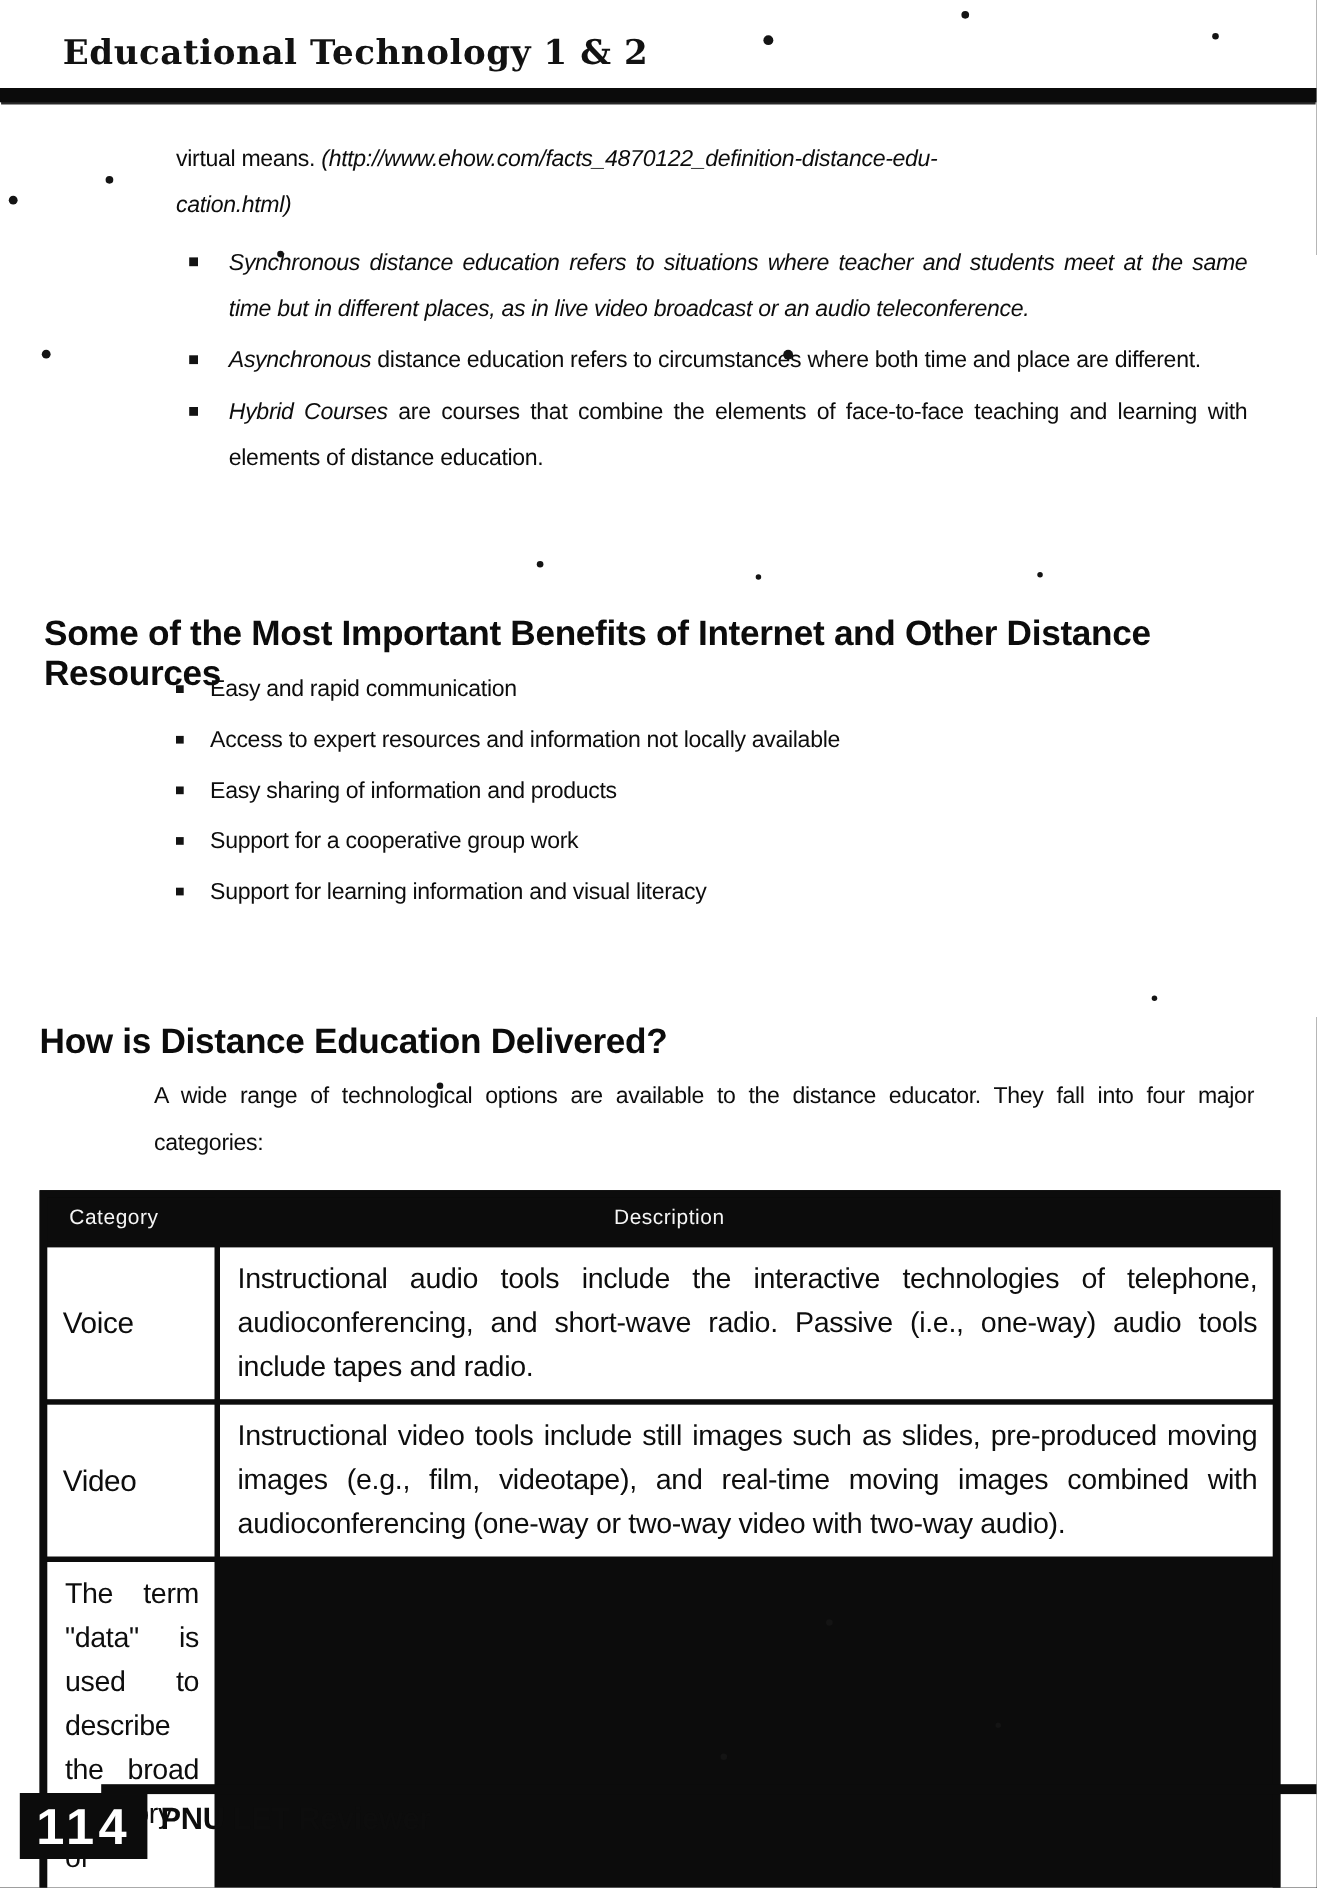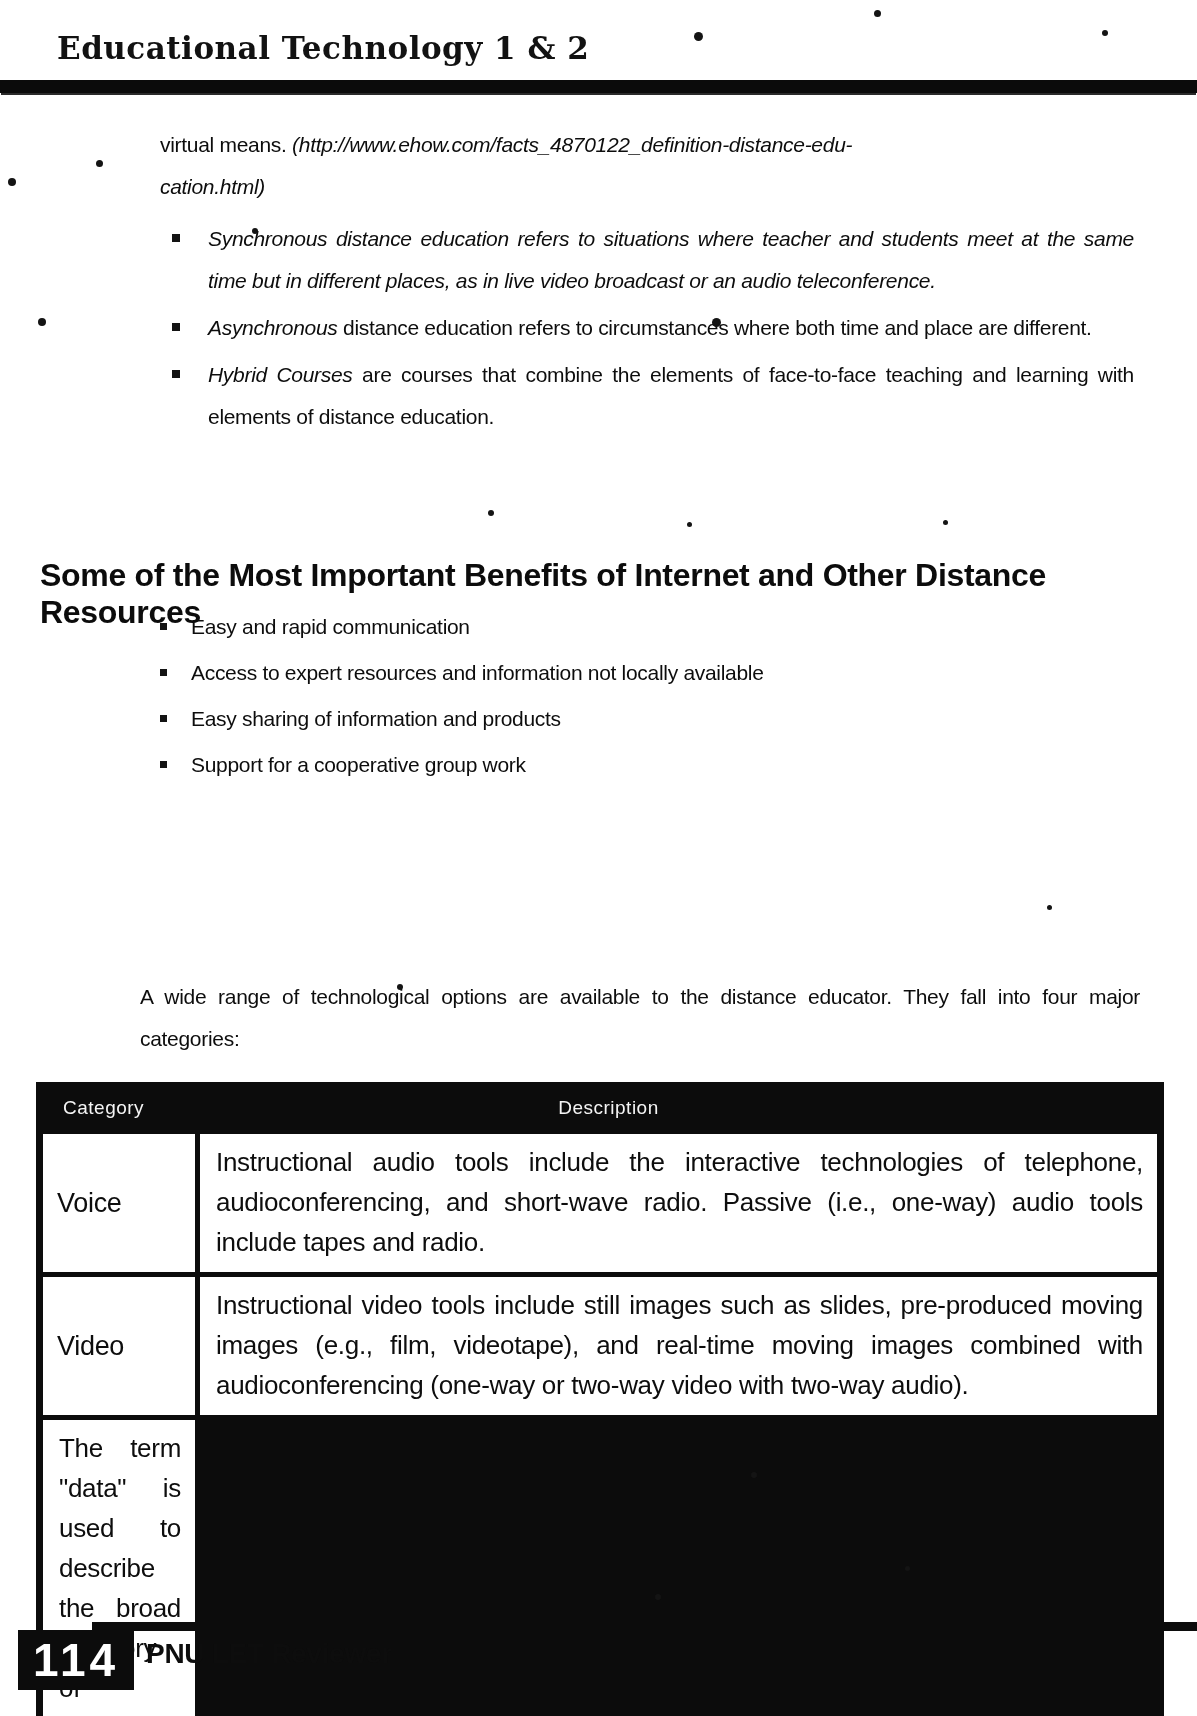--- a/index.html
+++ b/index.html
@@ -144,22 +144,27 @@
       <span class="bullet-text">Access to expert resources and information not locally available</span>
     </div>
     <div class="bullet-row">
       <span class="bullet-marker"></span>
       <span class="bullet-text">Easy sharing of information and products</span>
     </div>
     <div class="bullet-row">
       <span class="bullet-marker"></span>
       <span class="bullet-text">Support for a cooperative group work</span>
     </div>
-  </div>
-
+    <div class="bullet-row">
+      <span class="bullet-marker"></span>
+      <span class="bullet-text">Support for learning information and visual literacy</span>
+    </div>
+  </div>
+
+  <div class="delivery-heading bold-heading">How is Distance Education Delivered?</div>
   <div class="delivery-intro body-text">A wide range of technological options are available to the distance educator. They fall into four major categories:</div>
 
   <div class="dtable">
     <div class="hcell cat">Category</div>
     <div class="hcell desc">Description</div>
 
     <div class="cell cat-cell">Voice</div>
     <div class="cell desc-cell">Instructional audio tools include the interactive technologies of telephone, audioconferencing, and short-wave radio. Passive (i.e., one-way) audio tools include tapes and radio.</div>
 
     <div class="cell cat-cell">Video</div>

